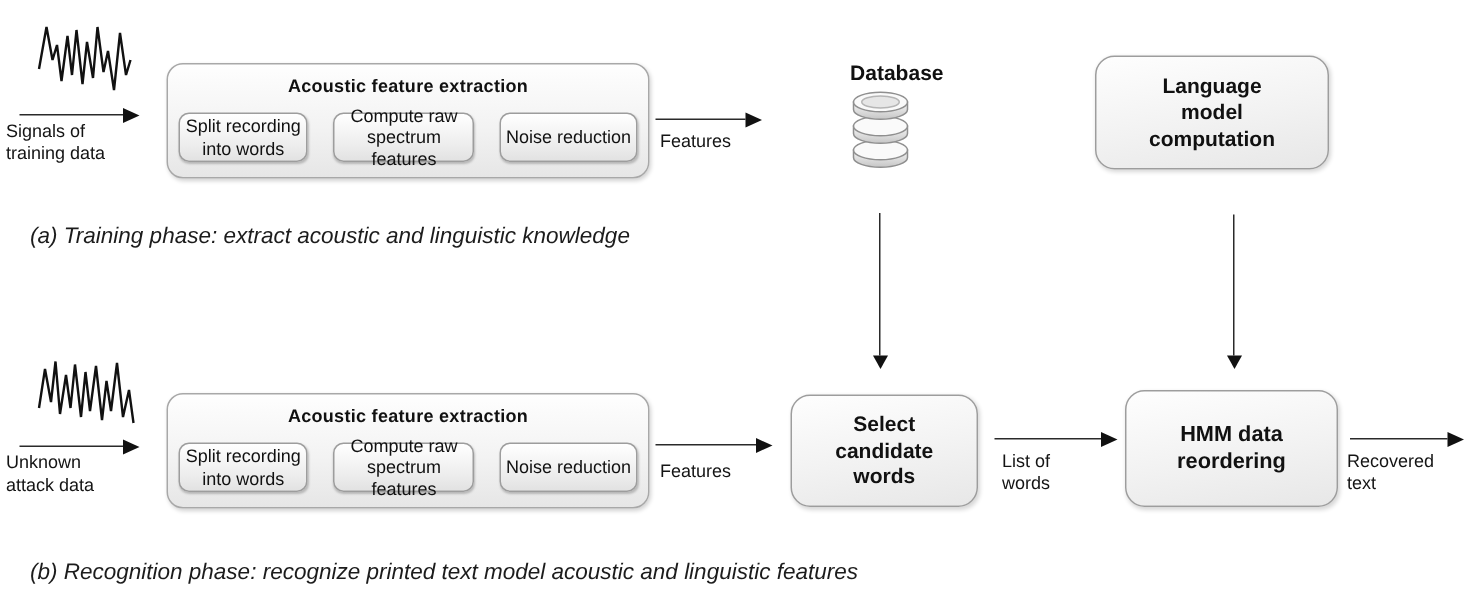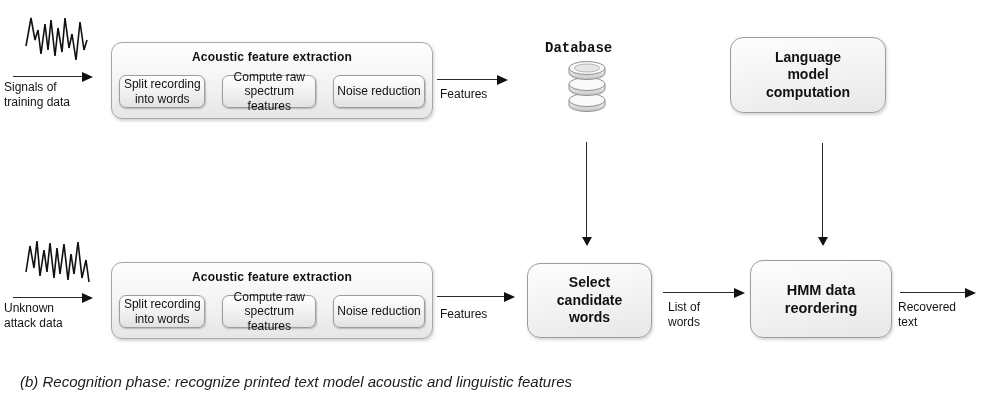--- a/index.html
+++ b/index.html
@@ -44,21 +44,21 @@
     content:''; position:absolute; right:-11px; top:-4.5px; width:0; height:0;
     border-left:11px solid #111; border-top:5px solid transparent; border-bottom:5px solid transparent;
   }
   .varrow { position:absolute; width:1px; background:#2a2a2a; }
   .varrow::after {
     content:''; position:absolute; bottom:-9px; left:-4.5px; width:0; height:0;
     border-top:9px solid #111; border-left:5px solid transparent; border-right:5px solid transparent;
   }
 
   .lbl { position:absolute; font-size:12px; text-align:left; line-height:1.25; color:#141414; }
-  .dblbl { position:absolute; font-weight:bold; font-size:14px; text-align:left;font-family:Liberation Mono, monospace; }
+  .dblbl { position:absolute; font-weight:bold; font-size:14px; text-align:right; }
   .caption { position:absolute; font-style:italic; font-size:15px; color:#1c1c1c; }
   .icon { position:absolute; }
 </style>
 </head>
 <body>
 
 <div class="canvas">
 
   <svg class="icon" style="left:24px;top:10px" width="66" height="54" viewBox="0 0 66 54">
     <polyline points="2,36 7,8 11,30 14,20 17,44 21,14 24,40 27,10 31,46 34,18 38,42 41,8 45,38 48,24 52,50 56,12 60,40 63,30" fill="none" stroke="#111" stroke-width="1.6" stroke-linejoin="miter"></polyline>
@@ -107,20 +107,21 @@
     </g>
   </svg>
 
   <div class="nodebox pre" style="left:730px;top:37px;width:156px;height:76px">Language
 model
 computation</div>
 
   <div class="varrow" style="left:586px;top:142px;height:95px"></div>
   <div class="varrow" style="left:822px;top:143px;height:94px"></div>
 
+  <div class="caption" style="left:20px;top:149px">(a) Training phase: extract acoustic and linguistic knowledge</div>
 
   <svg class="icon" style="left:24px;top:236px" width="66" height="50" viewBox="0 0 66 50">
     <polyline points="2,36 6,10 10,32 13,5 16,40 20,14 23,36 26,7 30,42 33,12 36,38 40,8 44,44 47,18 50,38 54,6 58,42 62,24 65,46" fill="none" stroke="#111" stroke-width="1.6" stroke-linejoin="miter"></polyline>
   </svg>
 
   <div class="harrow" style="left:13px;top:297px;width:69px"></div>
   <div class="lbl pre" style="left:4px;top:301px;width:104px">Unknown
 attack data</div>
 
   <div class="bigbox" style="left:111px;top:262px">

